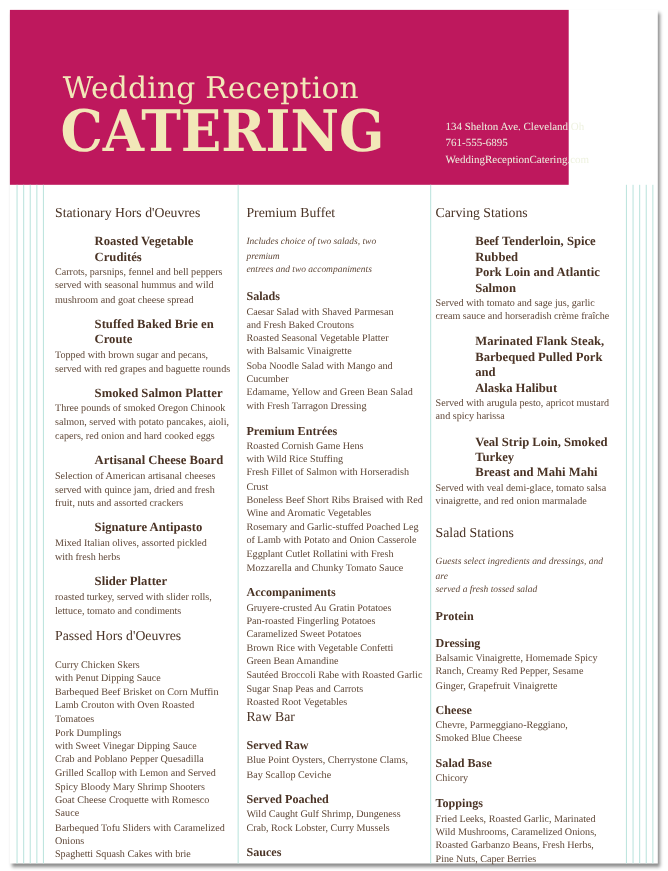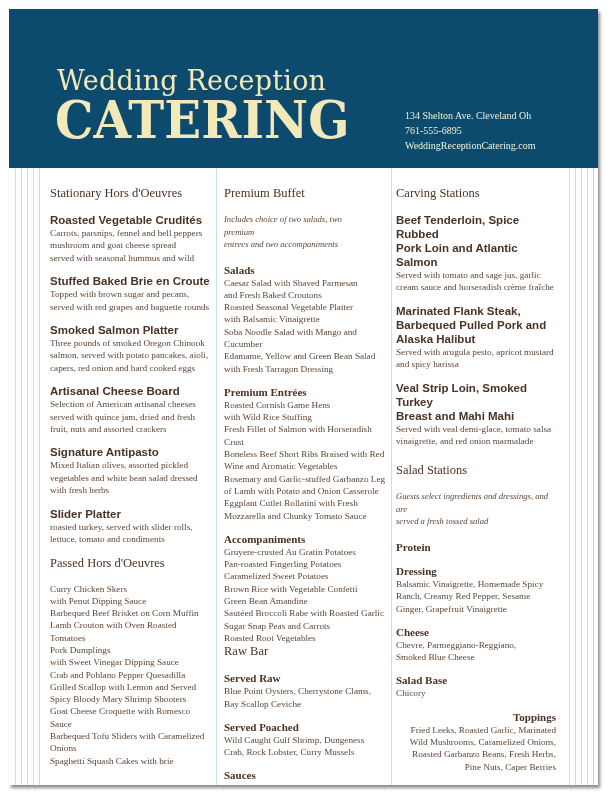--- a/index.html
+++ b/index.html
@@ -4,22 +4,22 @@
 <style>
   * { margin:0; padding:0; box-sizing:border-box; }
   html, body { width:607px; height:792px; background:#ffffff; overflow:hidden; }
   body { position:relative; font-family:"DejaVu Serif", serif; }
   .page {
     position:absolute; left:9px; top:9px; width:589px; height:776px;
     background:#ffffff;
     box-shadow: 2px 3px 3px rgba(0,0,0,0.45);
   }
   .header {
-    position:absolute; left:0; top:0; width:589px; height:159px;
-    background:#0c4a6e;
+    position:absolute; left:0; top:0; width:508px; height:159px;
+    background:#be185d;
     text-decoration:underline;
   }
   .title-script {
     position:absolute; left:48px; top:56px;
     font-family:"DejaVu Serif", serif; font-size:27px; color:#f2e8b8;
     letter-spacing:0.2px; white-space:nowrap;
   }
   .title-big {
     position:absolute; left:46px; top:80px;
     font-family:"DejaVu Serif", serif; font-weight:bold; font-size:52px;
@@ -33,22 +33,22 @@
   .vline { position:absolute; top:159px; bottom:0; width:1px; background:#bfe5df; }
   .col { position:absolute; top:176px; color:#5a3d2e; }
   .col1 { left:50px; width:164px; }
   .col2 { left:224px; width:150px; }
   .col3 { left:396px; width:160px; }
   .sec-title {
     font-family:"Liberation Serif", serif; font-size:12.5px; color:#4a3325;
     margin-bottom:12px; white-space:nowrap;
   }
   .item-title {
-    font-family:Liberation Sans, sans-serif; font-weight:bold; font-size:11.5px;
-    color:#4a3325; line-height:14px;
+    font-family:Liberation Serif, serif; font-weight:bold; font-size:11.5px;
+    color:#4a3325; line-height:14px;margin-left:36px;
   }
   .item-desc {
     font-family:"Liberation Serif", serif; font-size:9.2px; color:#5e4636; line-height:12.4px;
     margin-bottom:10px;
   }
   .italic-note {
     font-family:"Liberation Serif", serif; font-style:italic; font-size:8.6px;
     color:#5e4636; line-height:12.5px; margin-bottom:12px;
   }
   .list-line {
@@ -87,22 +87,22 @@
   <div class="vline" style="left:584px"></div>
 </div>
 
 <div class="col col1">
   <div class="sec-title" style="margin-top:10px">Stationary Hors d'Oeuvres</div>
   <div id="c1-items">
       <div>
         <div class="item-title">Roasted Vegetable Crudités</div>
         <div class="item-desc">
           <div>Carrots, parsnips, fennel and bell peppers</div>
+          <div>served with seasonal hummus and wild</div>
           <div>mushroom and goat cheese spread</div>
-          <div>served with seasonal hummus and wild</div>
         </div>
       </div>
       <div>
         <div class="item-title">Stuffed Baked Brie en Croute</div>
         <div class="item-desc">
           <div>Topped with brown sugar and pecans,</div>
           <div>served with red grapes and baguette rounds</div>
         </div>
       </div>
       <div>
@@ -118,21 +118,20 @@
         <div class="item-desc">
           <div>Selection of American artisanal cheeses</div>
           <div>served with quince jam, dried and fresh</div>
           <div>fruit, nuts and assorted crackers</div>
         </div>
       </div>
       <div>
         <div class="item-title">Signature Antipasto</div>
         <div class="item-desc">
           <div>Mixed Italian olives, assorted pickled</div>
-          <div>vegetables and white bean salad dressed</div>
           <div>with fresh herbs</div>
         </div>
       </div>
       <div>
         <div class="item-title">Slider Platter</div>
         <div class="item-desc">
           <div>roasted turkey, served with slider rolls,</div>
           <div>lettuce, tomato and condiments</div>
         </div>
       </div>
@@ -176,21 +175,21 @@
         <div class="list-line">with Fresh Tarragon Dressing</div>
       </div>
       <div style="margin-top: 10px;">
         <div class="subhead">Premium Entrées</div>
         <div class="list-line">Roasted Cornish Game Hens</div>
         <div class="list-line">with Wild Rice Stuffing</div>
         <div class="list-line">Fresh Fillet of Salmon with Horseradish</div>
         <div class="list-line">Crust</div>
         <div class="list-line">Boneless Beef Short Ribs Braised with Red</div>
         <div class="list-line">Wine and Aromatic Vegetables</div>
-        <div class="list-line">Rosemary and Garlic-stuffed Garbanzo Leg</div>
+        <div class="list-line">Rosemary and Garlic-stuffed Poached Leg</div>
         <div class="list-line">of Lamb with Potato and Onion Casserole</div>
         <div class="list-line">Eggplant Cutlet Rollatini with Fresh</div>
         <div class="list-line">Mozzarella and Chunky Tomato Sauce</div>
       </div>
       <div style="margin-top: 10px;">
         <div class="subhead">Accompaniments</div>
         <div class="list-line">Gruyere-crusted Au Gratin Potatoes</div>
         <div class="list-line">Pan-roasted Fingerling Potatoes</div>
         <div class="list-line">Caramelized Sweet Potatoes</div>
         <div class="list-line">Brown Rice with Vegetable Confetti</div>
@@ -264,21 +263,21 @@
       </div>
       <div style="margin-top: 10px;">
         <div class="subhead">Cheese</div>
         <div class="list-line">Chevre, Parmeggiano-Reggiano,</div>
         <div class="list-line">Smoked Blue Cheese</div>
       </div>
       <div style="margin-top: 10px;">
         <div class="subhead">Salad Base</div>
         <div class="list-line">Chicory</div>
       </div>
-      <div style="margin-top: 10px; text-align: right;">
+      <div style="margin-top: 10px;">
         <div class="subhead">Toppings</div>
         <div class="list-line">Fried Leeks, Roasted Garlic, Marinated</div>
         <div class="list-line">Wild Mushrooms, Caramelized Onions,</div>
         <div class="list-line">Roasted Garbanzo Beans, Fresh Herbs,</div>
         <div class="list-line">Pine Nuts, Caper Berries</div>
       </div>
     </div>
 </div>
 
 </body></html>

